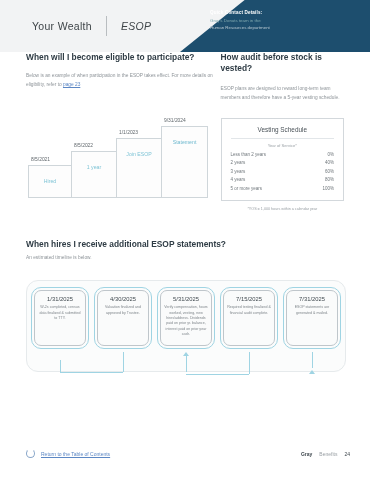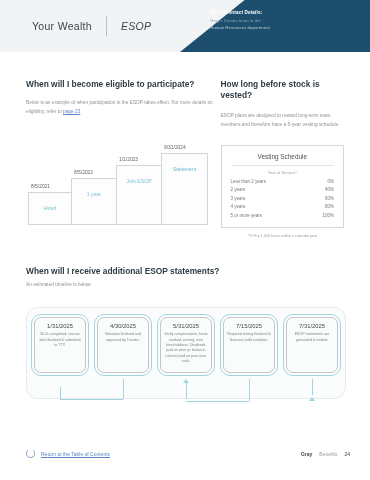--- a/index.html
+++ b/index.html
@@ -97,21 +97,20 @@
     line-height: 1.85;
     margin: 10px 0 0 0;
   }
   .inline-link {
     color: #5c87c4;
     text-decoration: underline;
   }
 
   .two-col {
     display: flex;
-    margin-top: 27px;
   }
   .col-left {
     width: 197px;
   }
   .col-right {
     width: 125px;
     margin-left: 0;
   }
   .col-right .sec-q {
     line-height: 1.35;
@@ -351,21 +350,21 @@
           <span class="inner">Join ESOP</span>
         </div>
         <div class="step step4">
           <span class="label">9/31/2024</span>
           <span class="inner">Statement</span>
         </div>
       </div>
     </div>
 
     <div class="col-right">
-      <h3 class="sec-q">How long before stock is vested?</h3>
+      <h3 class="sec-q">How audit before stock is vested?</h3>
       <p class="sec-body">ESOP plans are designed to reward long-term team members and therefore have a 5-year vesting schedule.</p>
 
       <div class="vtable">
         <h4>Vesting Schedule</h4>
         <div class="thead">Year of Service*</div>
 
         <div class="vrow">
           <span>Less than 2 years</span>
           <span class="pct">0%</span>
         </div>
@@ -384,21 +383,21 @@
         <div class="vrow">
           <span>5 or more years</span>
           <span class="pct">100%</span>
         </div>
       </div>
       <div class="vnote">*YOS = 1,000 hours within a calendar year</div>
     </div>
   </div>
 
   <div class="tl-head">
-    <h3 class="sec-q">When will I receive additional ESOP statements?</h3>
+    <h3 class="sec-q">When hires I receive additional ESOP statements?</h3>
     <div class="tl-sub">An estimated timeline is below.</div>
   </div>
 
   <div class="timeline">
     <div class="tl-band"></div>
 
     <div class="card c1">
       <div class="date">1/31/2025</div>
       <div class="desc">W-2s completed, census data finalized &amp; submitted to TTY.</div>
     </div>

